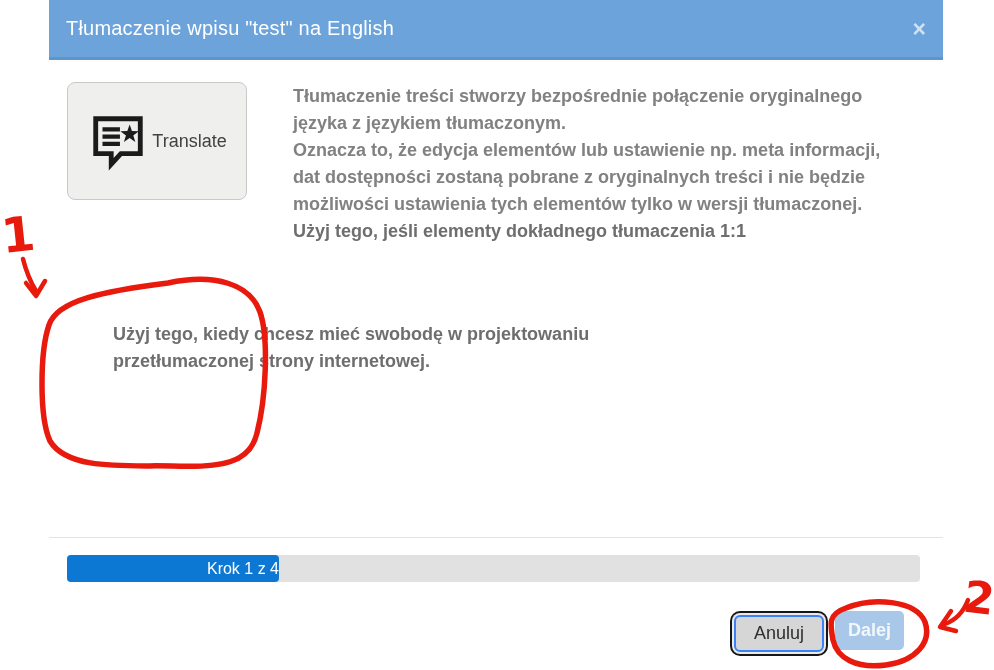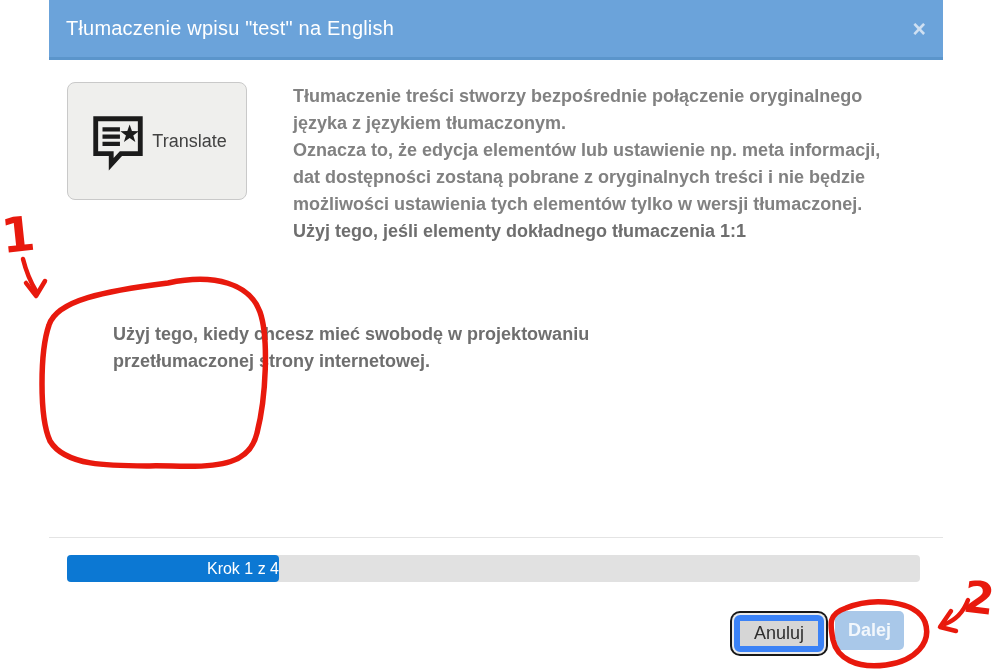--- a/index.html
+++ b/index.html
@@ -44,21 +44,21 @@
   .progress-fill {
     width:212px; height:100%; background:#0c78d3; border-radius:4px;
     display:flex; align-items:center; justify-content:flex-end;
   }
   .progress-label { color:#ffffff; font-size:16px; }
 
   
   .btn-cancel {
     position:absolute; left:734px; top:615px; width:90px; height:37px;
     background:#d6d6d6; color:#2e2e2e; font-size:18px;
-    border:6px solid #3b82f6; border-radius:6px;
+    border:2px solid #3b82f6; border-radius:6px;
     box-shadow:0 0 0 2px #eaeaea, 0 0 0 4px #161616;
     display:flex; align-items:center; justify-content:center; cursor:pointer;
     font-family:inherit;
   }
   .btn-next {
     position:absolute; left:835px; top:611px; width:69px; height:39px;
     background:#a9c8e9; color:#f2f7fc; font-size:18px; font-weight:bold;
     border:none; border-radius:5px;
     display:flex; align-items:center; justify-content:center; cursor:pointer;
     font-family:inherit;

